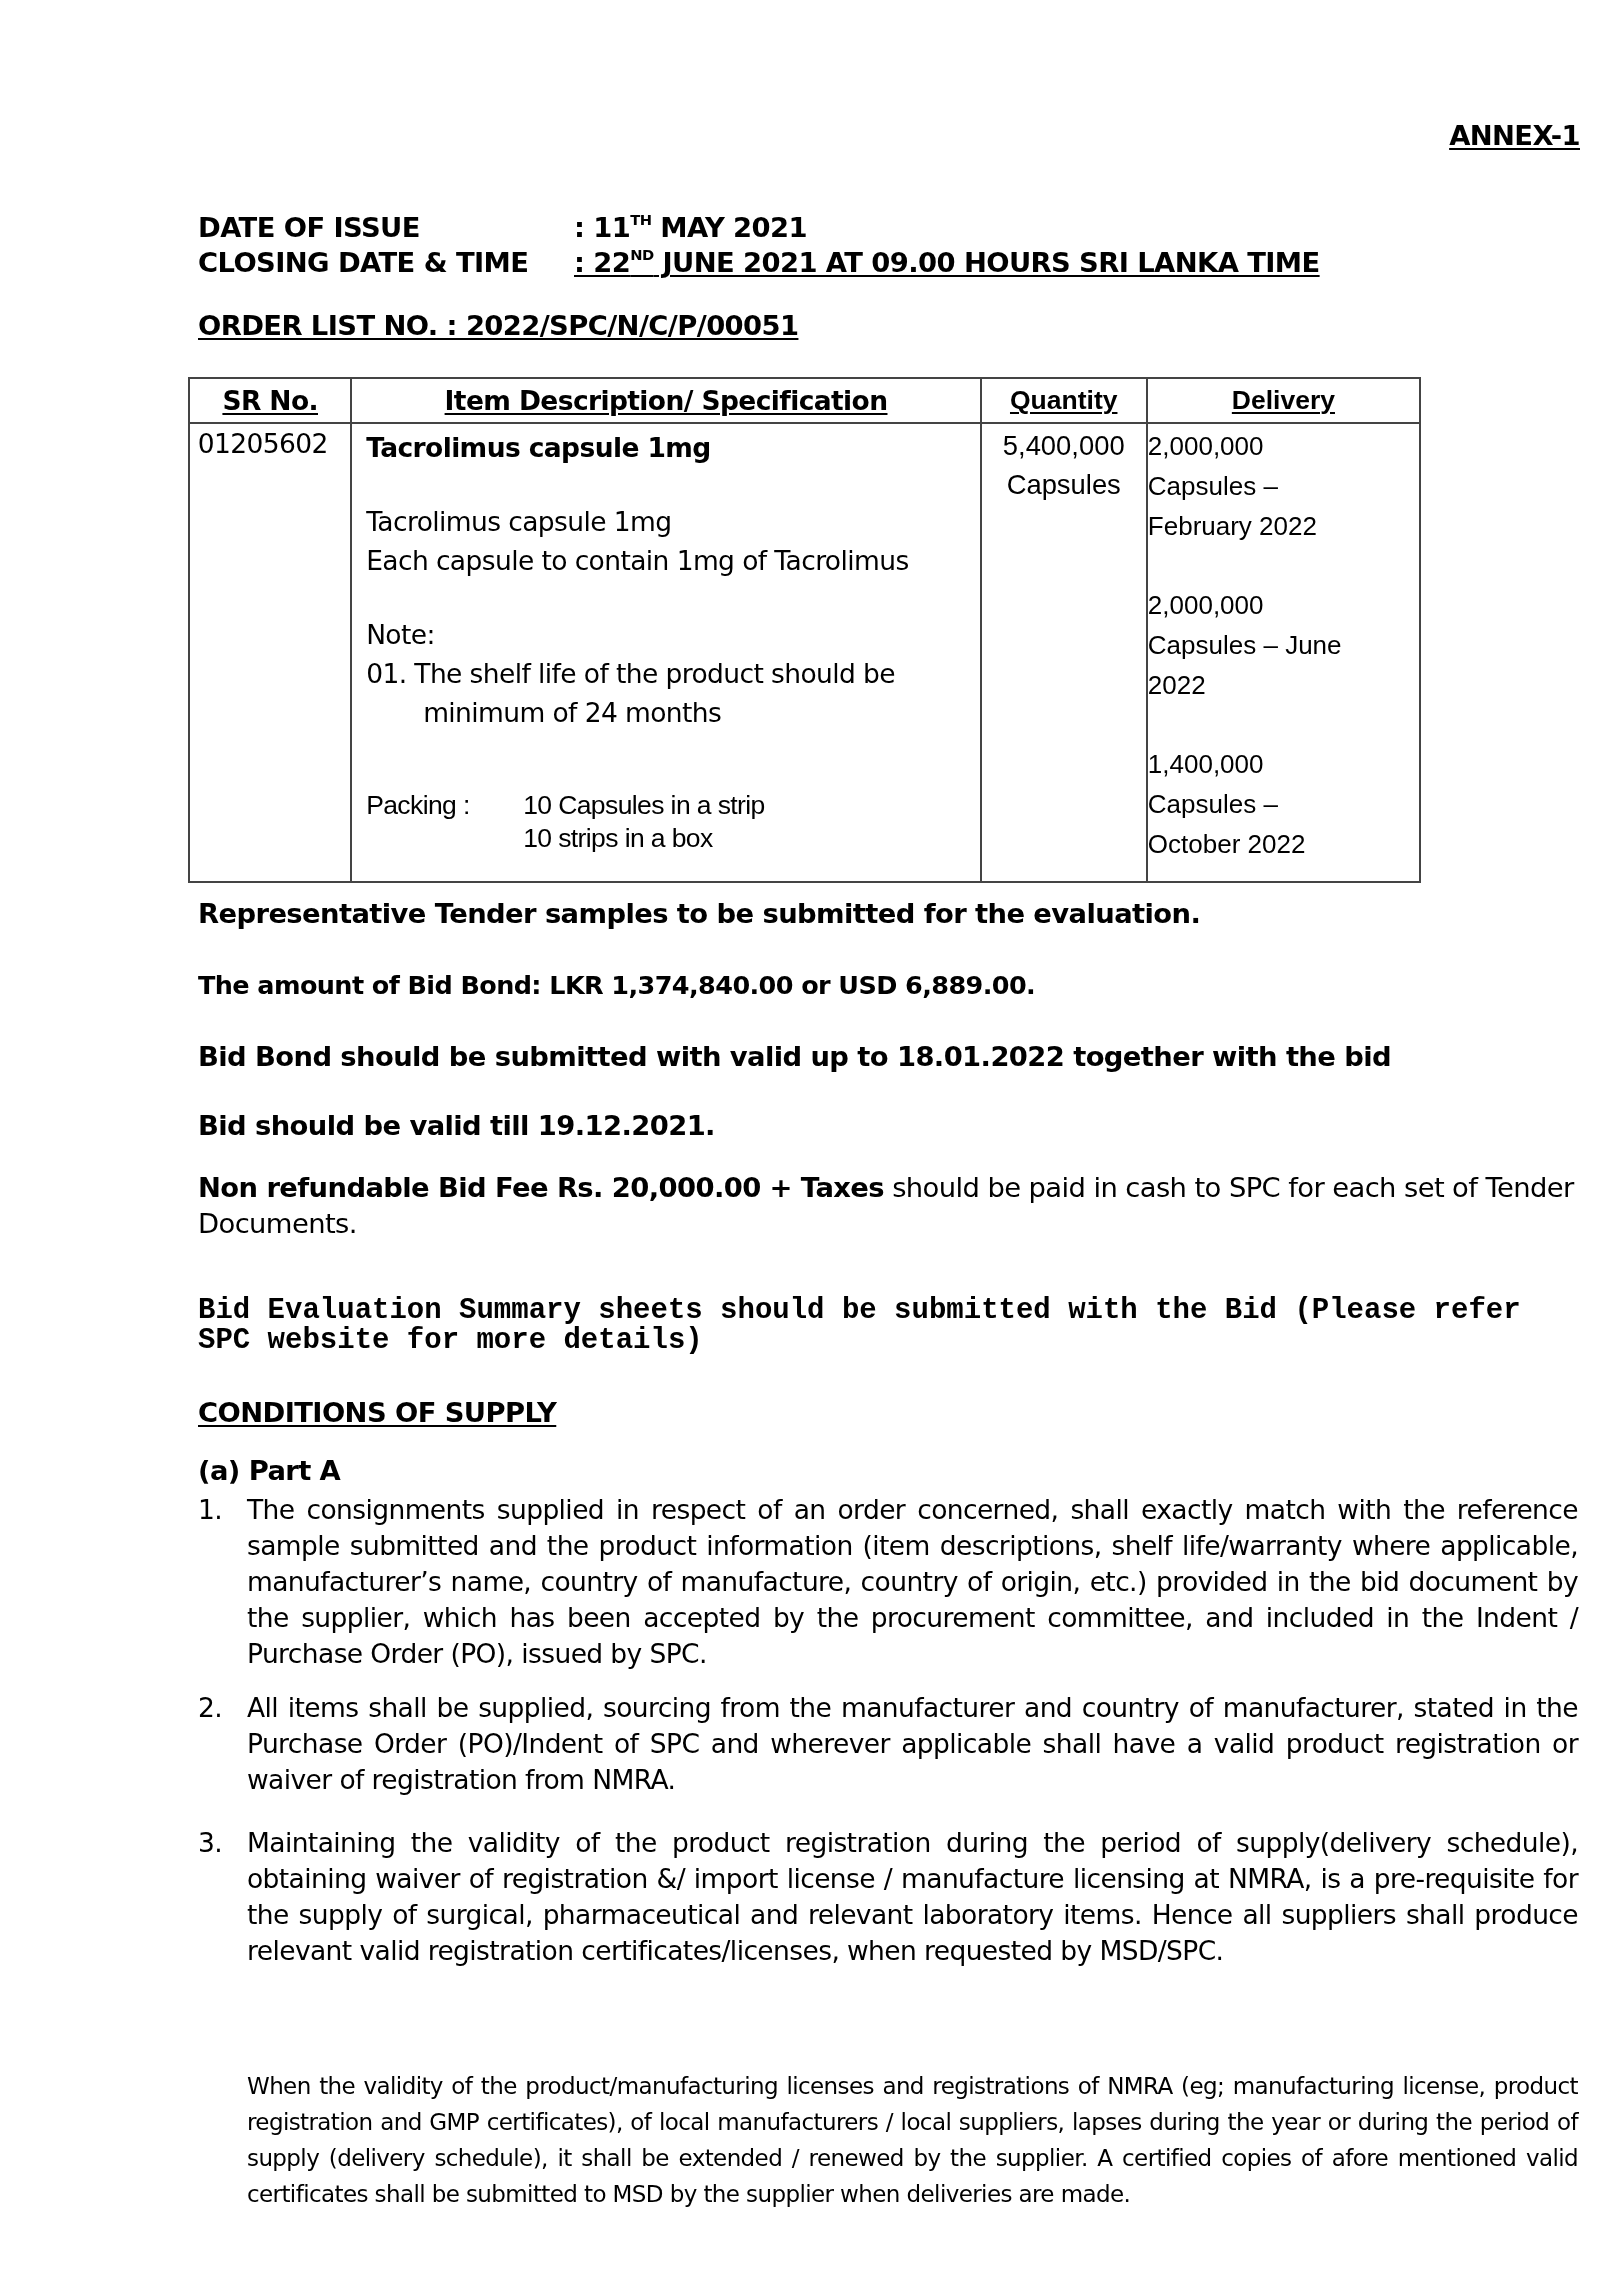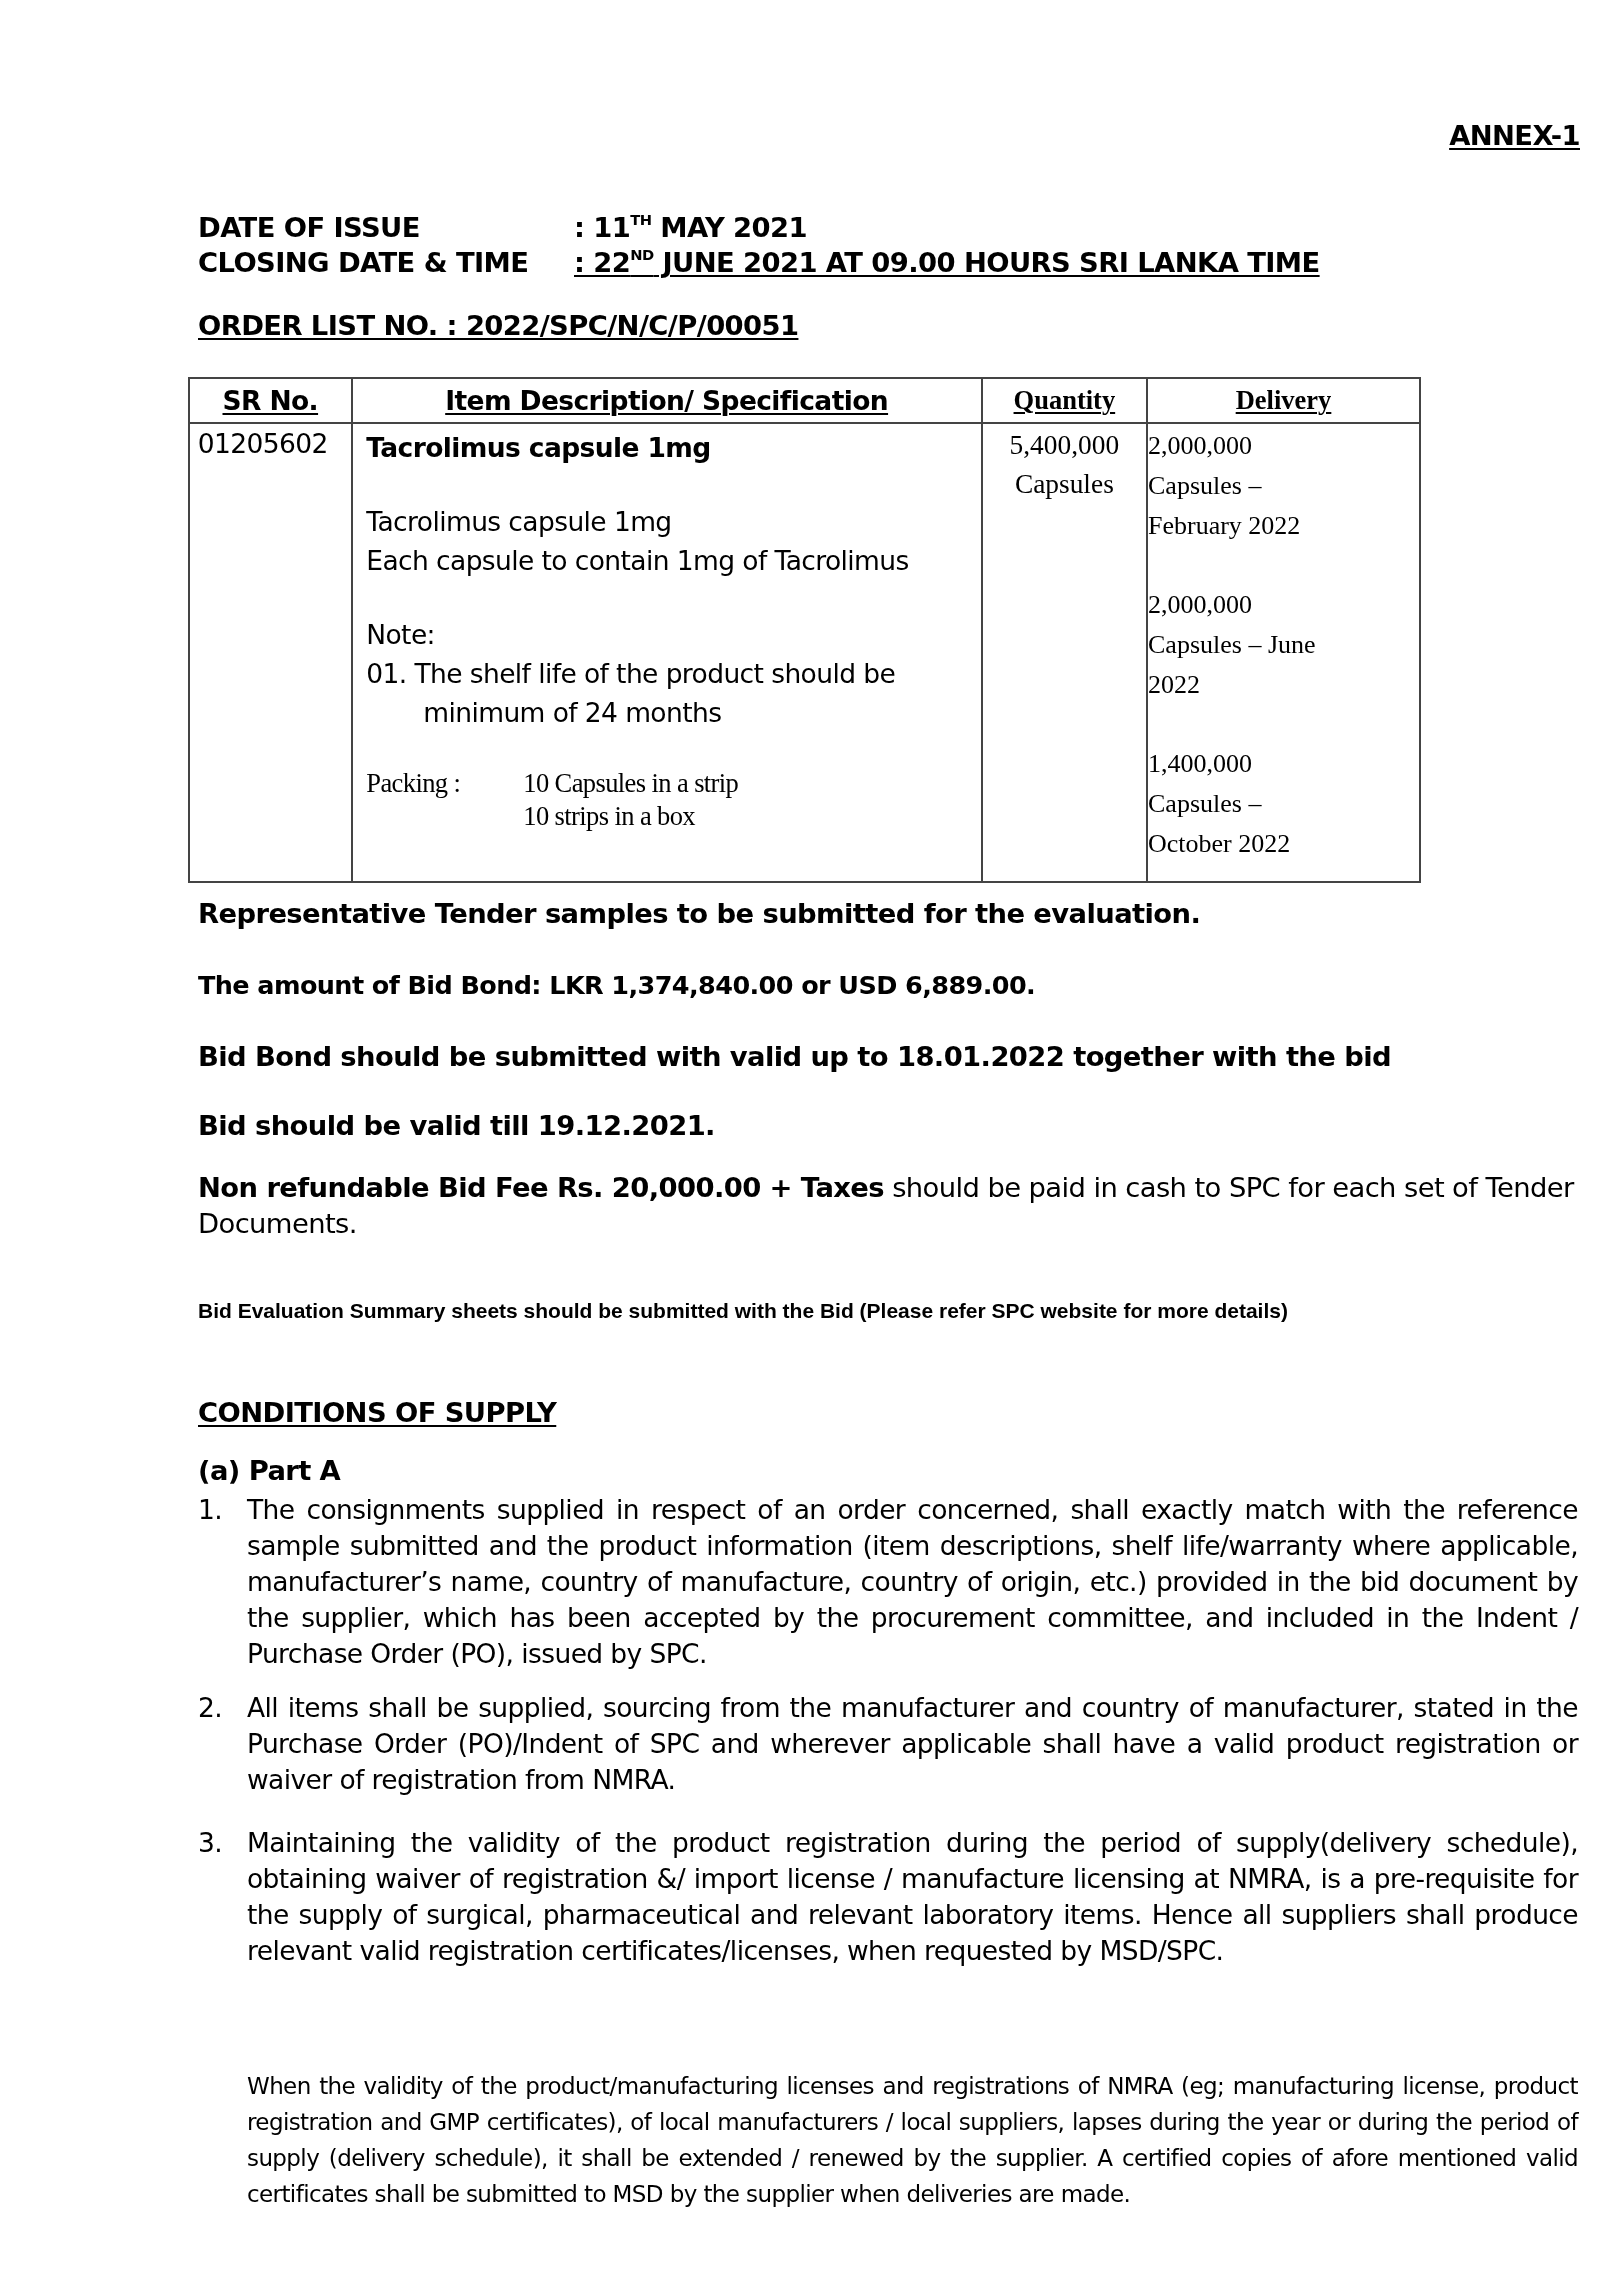--- a/index.html
+++ b/index.html
@@ -1,19 +1,19 @@
 <!DOCTYPE html>
 <html><head>
 <meta charset="utf-8">
 <style>
   html, body { margin: 0; padding: 0; background: #ffffff; }
   body { width: 1621px; height: 2293px; position: relative; overflow: hidden; color: #000; }
   .page { position: absolute; left: 0; top: 0; width: 1621px; height: 2293px; }
   .tah { font-family: "DejaVu Sans", sans-serif; letter-spacing: -0.6px; }
-  .ari { font-family: Liberation Serif, serif; }
+  .ari { font-family: Liberation Sans, sans-serif; margin-top: 22px; }
   .b { font-weight: bold; }
   .u { text-decoration: underline; text-decoration-thickness: 2px; text-underline-offset: 2.9px; }
   .abs { position: absolute; white-space: nowrap; }
 
   .annex { right: 41px; top: 120px; font-size: 27.4px; }
   .hdr-row { left: 198px; font-size: 27.4px; }
   .hdr-row .lbl { display: inline-block; width: 376px; }
   .hdr-row sup { font-size: 14.7px; vertical-align: 11.8px; line-height: 0; }
 
   table.order { position: absolute; left: 188px; top: 377px; width: 1233px; border-collapse: collapse; }
@@ -28,21 +28,21 @@
   .desc { font-size: 26.5px; padding: 3.9px 0 0 13.7px !important; line-height: 39px; }
   .desc .gap { height: 35px; }
   .desc .indent { padding-left: 57px; }
   .desc .pack { display: flex; }
   .desc .pack .pl { width: 157px; }
   .qty { font-size: 27.4px; text-align: center; line-height: 39px; padding-top: 2px !important; }
   .deliv { font-size: 26px; text-align: left; line-height: 40px; padding: 2px 15.7px 0 0 !important; }
   .deliv .gap { height: 39px; }
 
   .para { left: 198px; font-size: 27.4px; }
-  .para-small { left: 198px; font-size: 21px; font-family: Liberation Sans, sans-serif; font-weight: bold; line-height: 30px; white-space: normal; width: 1392px; }
+  .para-small { left: 198px; font-size: 29px; font-family: Liberation Mono, monospace; font-weight: bold; line-height: 30px; white-space: normal; width: 1392px; }
   .fee { left: 198px; width: 1392px; font-size: 27.4px; line-height: 36px; white-space: normal; }
 
   .cond-title { left: 198px; top: 1397px; font-size: 27.4px; }
   .parta { left: 198px; top: 1455px; font-size: 27.4px; }
 
   .list { position: absolute; left: 198px; width: 1380px; font-size: 26.5px; line-height: 36px; }
   .li { display: flex; }
   .li .num { width: 49px; flex: none; }
   .li .txt { flex: 1; text-align: justify; }
   .plain { position: absolute; left: 247px; width: 1331px; font-size: 23px; line-height: 36px; text-align: justify; }

